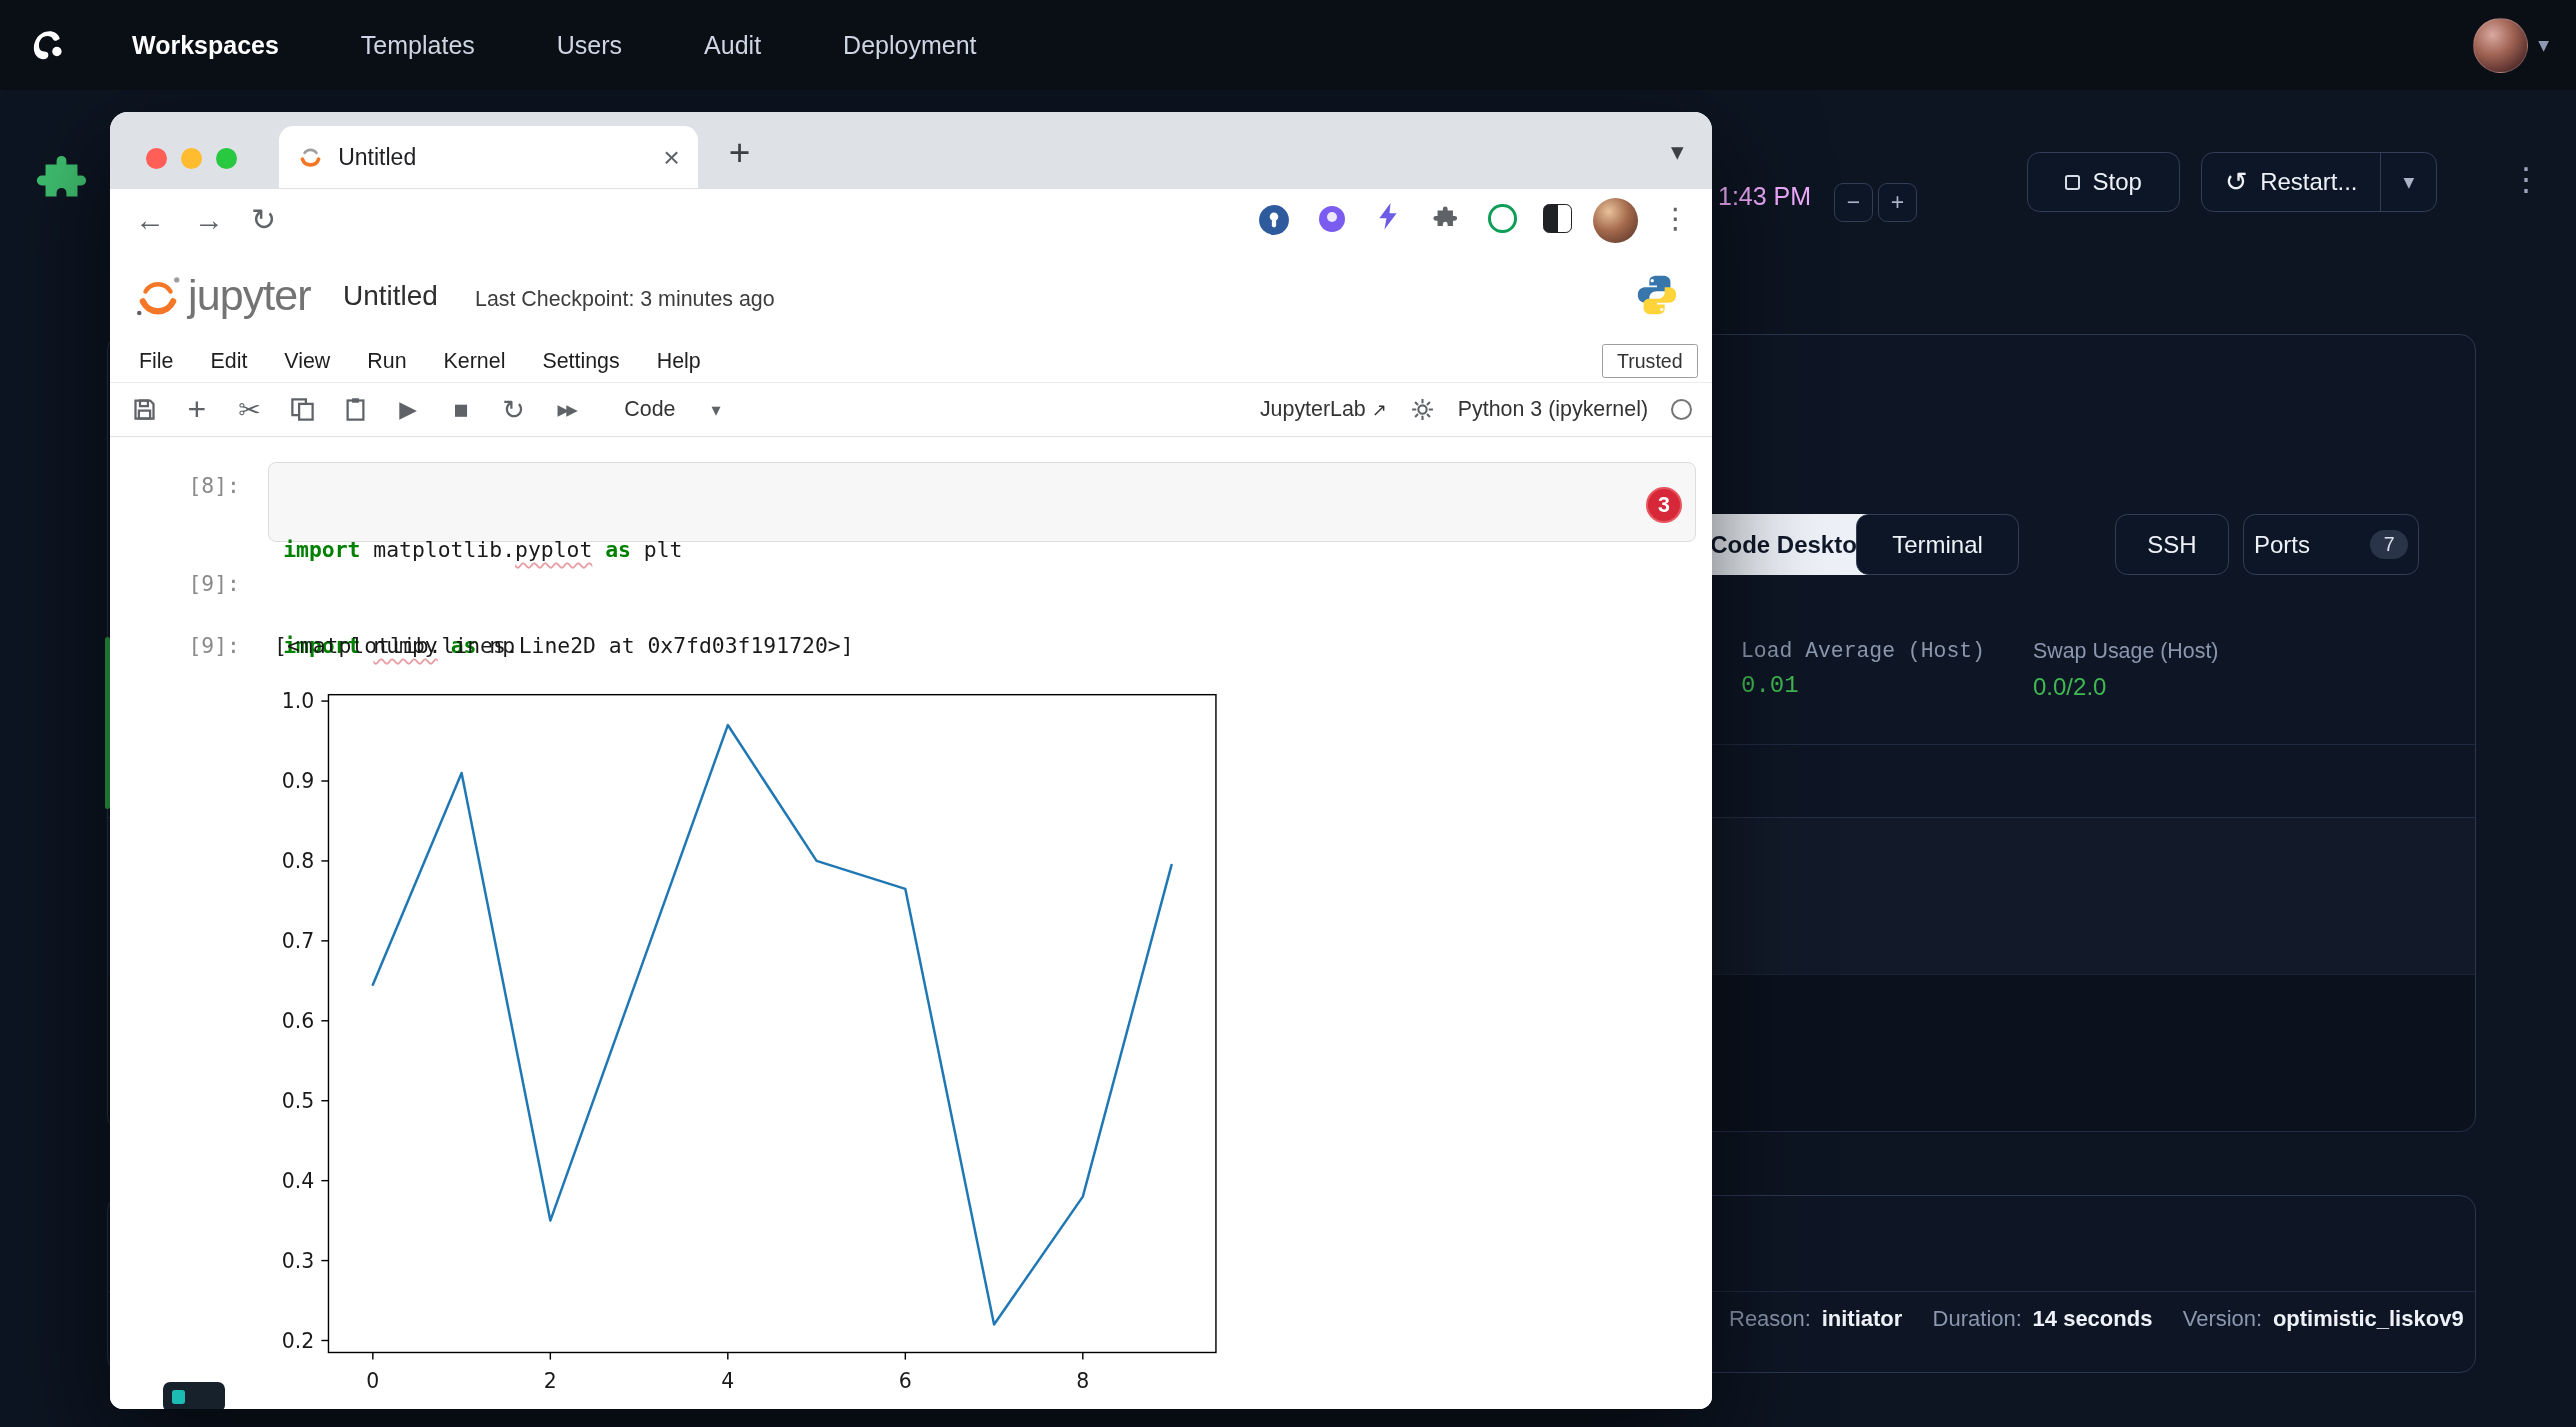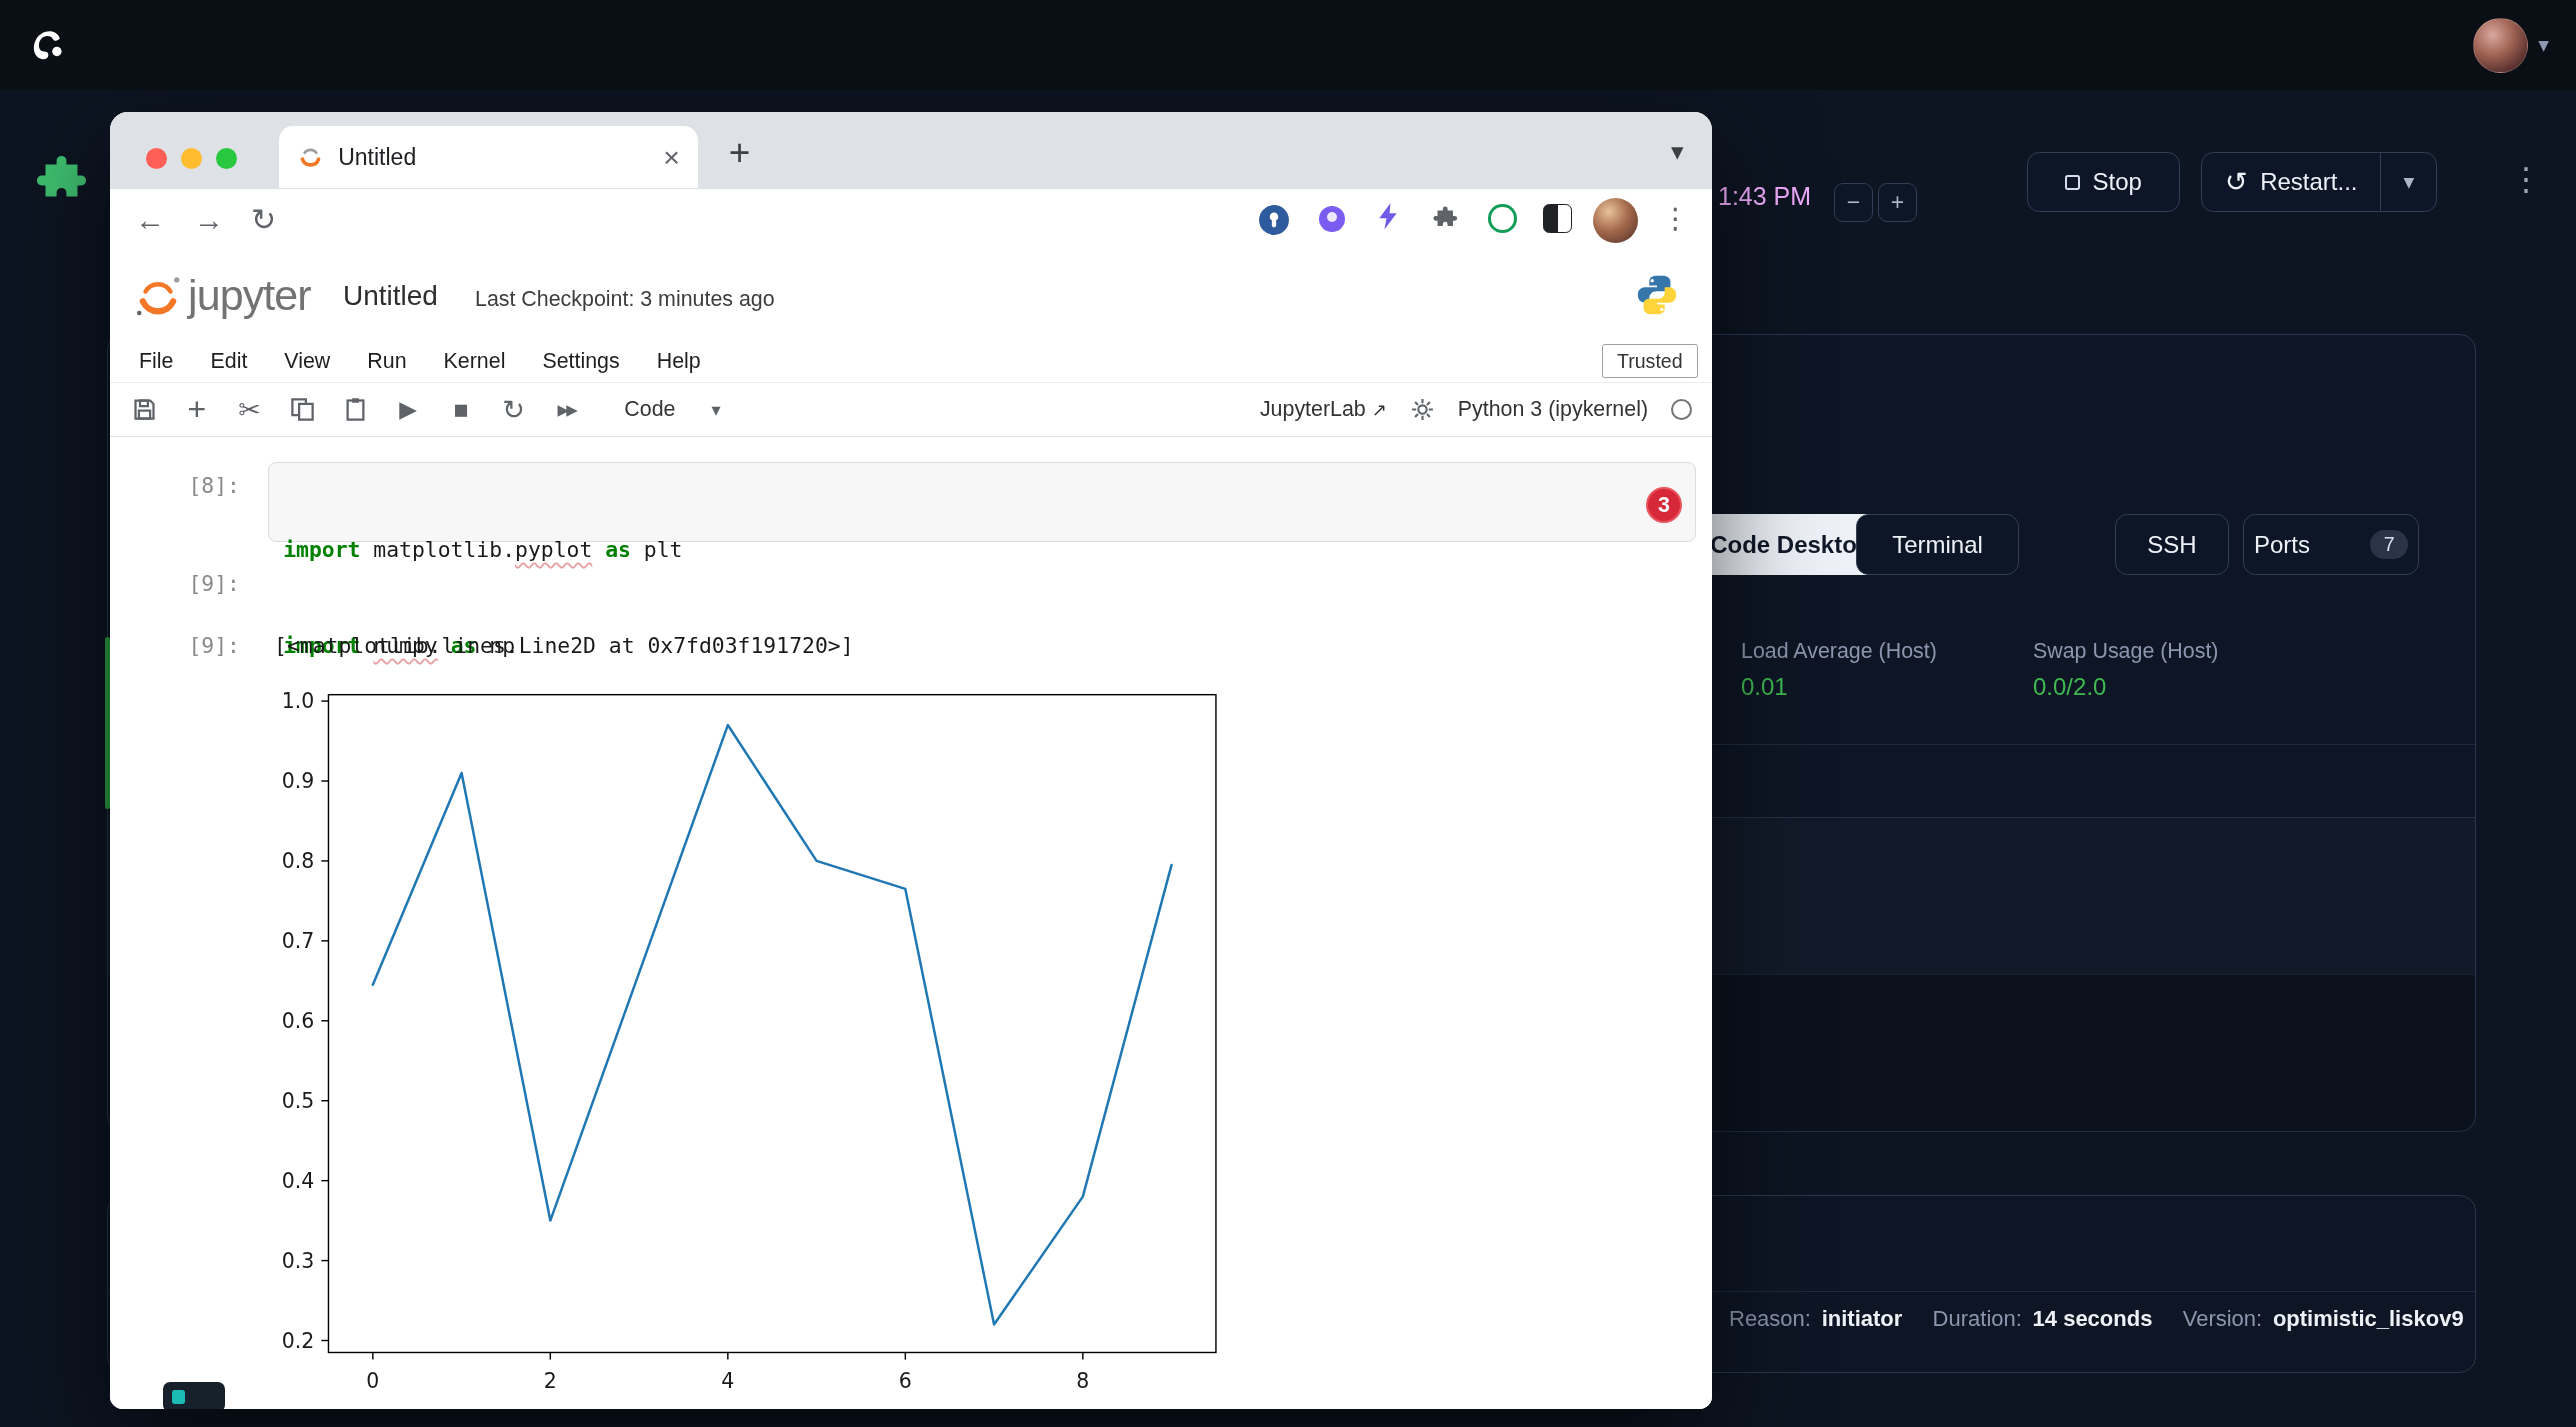--- a/index.html
+++ b/index.html
@@ -96,20 +96,27 @@
 
 <div class="root">
 
   <header class="topnav">
     <div style="width:41px;height:41px;">
       <svg width="41" height="41" viewBox="0 0 48 48">
         <path fill="#fff" d="M38 15c-2-6-9-9-16-7C14 10 8 18 8 27c0 8 5 13 11 13 4 0 6-2 6-5s-2-4-5-4c-4 0-6-3-6-7 0-6 4-11 10-11 3 0 5 1 6 3 1 2 3 3 5 2 2-1 4-1 3-3z"></path>
         <circle cx="35" cy="31" r="5.5" fill="#fff"></circle>
       </svg>
     </div>
+    <nav>
+      <a class="nav-item active">Workspaces</a>
+      <a class="nav-item">Templates</a>
+      <a class="nav-item">Users</a>
+      <a class="nav-item">Audit</a>
+      <a class="nav-item">Deployment</a>
+    </nav>
     <div class="nav-right">
       <div class="nav-avatar"></div>
       <span class="nav-chev">▾</span>
     </div>
   </header>
 
   <div class="abs" style="left:1718px;top:182px;font-size:25px;color:#f0abfc;">1:43 PM</div>
 
   <div class="abs btn-dark" style="left:1834px;top:183px;width:39px;height:39px;border-radius:9px;font-size:23px;color:#aab4c6;">−</div>
   <div class="abs btn-dark" style="left:1878px;top:183px;width:39px;height:39px;border-radius:9px;font-size:23px;color:#aab4c6;">+</div>
@@ -139,21 +146,21 @@
   </section>
 
   <div class="abs btn-light" style="left:1620px;top:514px;width:303px;height:61px;">VS Code Desktop</div>
   <button class="abs btn-dark" style="left:1856px;top:514px;width:163px;height:61px;">Terminal</button>
   <button class="abs btn-dark" style="left:2115px;top:514px;width:114px;height:61px;">SSH</button>
   <button class="abs btn-dark" style="left:2243px;top:514px;width:176px;height:61px;gap:48px;">
     <span>Ports</span>
     <span class="badge-pill">7</span>
   </button>
 
-  <div class="abs" style="left:1741px;top:639px;">
+  <div class="abs" style="left:1741px;top:639px;font-family:Liberation Mono, monospace;">
     <div class="stat-label">Load Average (Host)</div>
     <div class="stat-value">0.01</div>
   </div>
   <div class="abs" style="left:2033px;top:639px;">
     <div class="stat-label">Swap Usage (Host)</div>
     <div class="stat-value">0.0/2.0</div>
   </div>
 
   <div class="abs" style="left:105px;top:637px;width:4.5px;height:172px;background:#2ea043;border-radius:2.7px;z-index:5;"></div>
 

